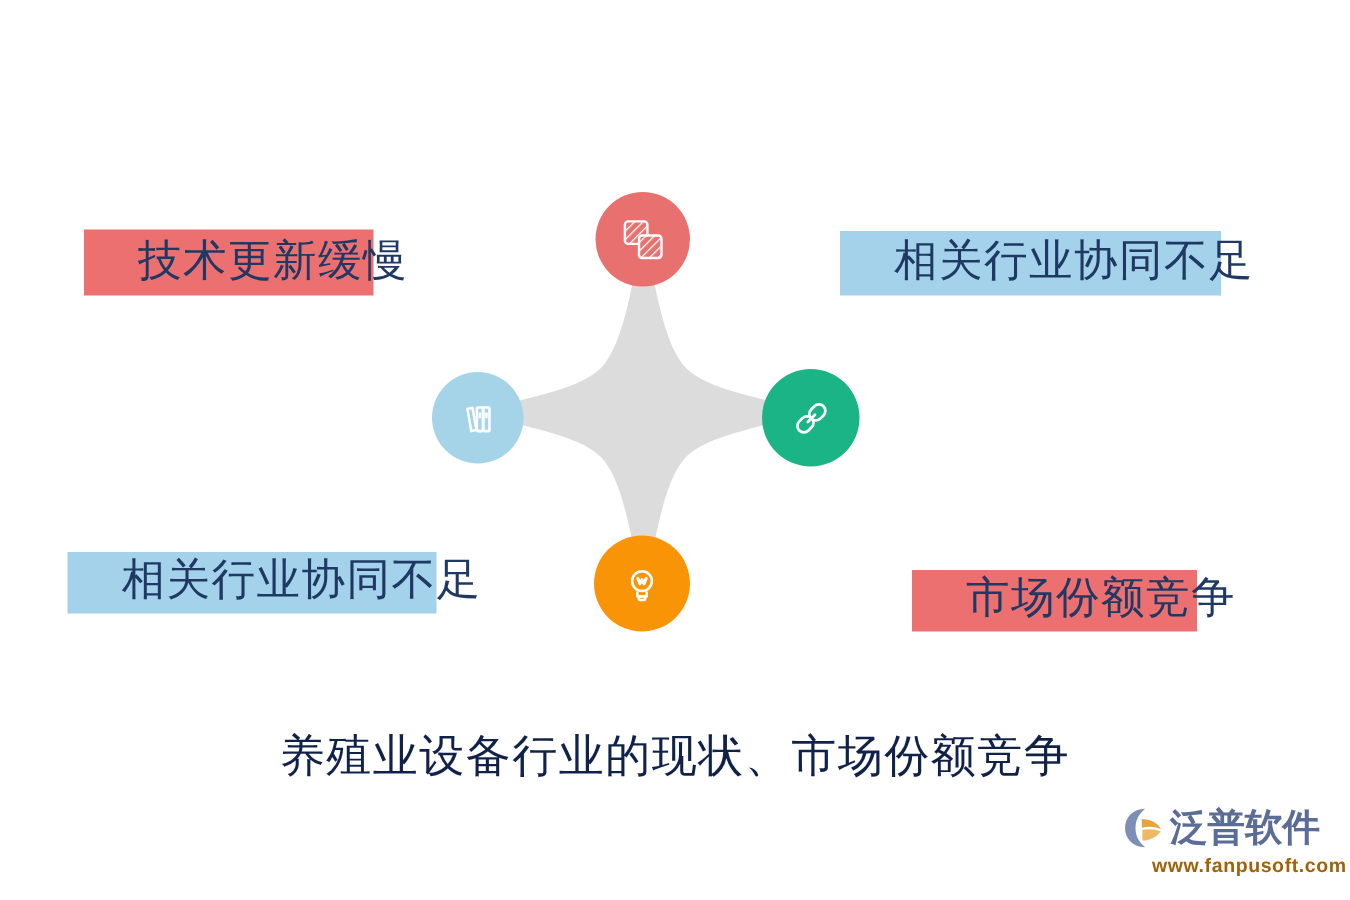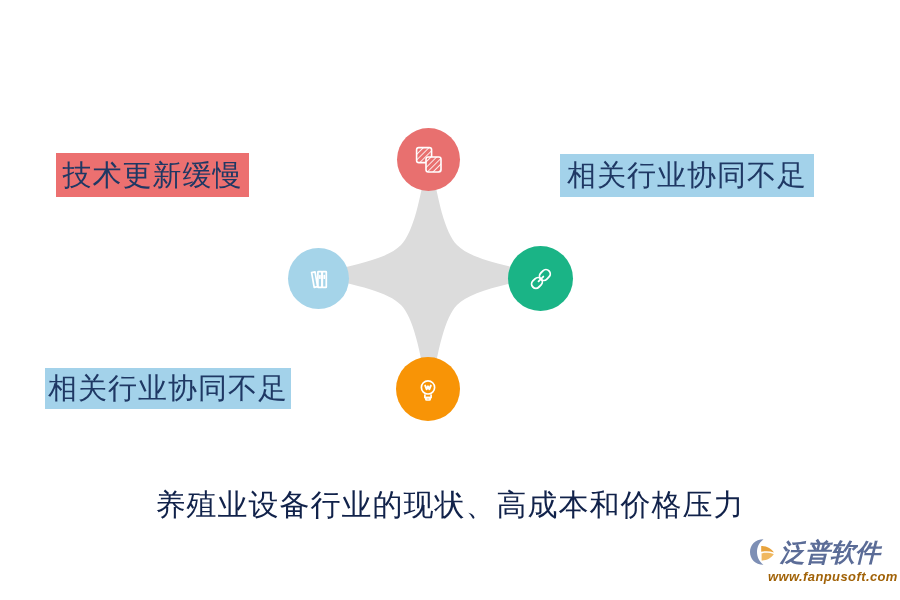--- a/index.html
+++ b/index.html
@@ -19,28 +19,29 @@
     width: 900px;
     height: 600px;
     background: #ffffff;
   }
 
   
   .badge {
     position: absolute;
     display: flex;
     align-items: center;
-    justify-content: center;
-    font-family: Liberation Serif, serif;
+    justify-content: flex-start;
+    font-family: Liberation Mono, monospace;
     font-size: 29px;
     line-height: 1;
     letter-spacing: 1px;
     color: #1F3864;
     white-space: nowrap;
     box-sizing: border-box;
+    padding-left: 36px;
   }
   .badge.red  { background: #EC7070; }
   .badge.blue { background: #A3D2EA; }
 
   #badge-tech-update        { left: 56px;  top: 153px; width: 193px; height: 44px; }
   #badge-high-cost          { left: 560px; top: 154px; width: 254px; height: 43px; }
   #badge-industry-synergy   { left: 45px;  top: 368px; width: 246px; height: 41px; }
   #badge-market-share       { left: 608px; top: 380px; width: 190px; height: 41px; }
 
   
@@ -93,21 +94,20 @@
     font-weight: 500;
   }
 
   
   #logo {
     position: absolute;
     left: 748px;
     top: 536px;
     width: 140px;
     height: 50px;
-    font-style: italic;
   }
   #logo-row {
     display: flex;
     align-items: center;
     height: 32px;
   }
   #logo-mark { width: 30px; height: 30px; flex: 0 0 30px; }
   #logo-word {
     font-family: "Liberation Sans", "DejaVu Sans", sans-serif;
     font-size: 25px;
@@ -137,20 +137,23 @@
   </div>
 
   <div class="badge blue" id="badge-high-cost">
     <span>相关行业协同不足</span>
   </div>
 
   <div class="badge blue" id="badge-industry-synergy">
     <span>相关行业协同不足</span>
   </div>
 
+  <div class="badge red" id="badge-market-share">
+    <span>市场份额竞争</span>
+  </div>
 
   <div id="diagram">
 
     <svg id="star-svg" viewBox="0 0 300 326" xmlns="http://www.w3.org/2000/svg">
       <path d="M150 36
                C 159 92, 166 120, 178 133
                C 191 146, 218 152, 268 163
                C 218 174, 191 180, 178 193
                C 166 206, 159 234, 150 292
                C 141 234, 134 206, 122 193
@@ -215,21 +218,21 @@
         <svg width="28" height="28" viewBox="0 0 28 28" xmlns="http://www.w3.org/2000/svg" fill="none" stroke="#ffffff" stroke-width="1.7" stroke-linecap="round" stroke-linejoin="round">
           <circle cx="14" cy="12.4" r="6.6"></circle>
           <path d="M10.9 20.0 L10.9 22.6 L17.1 22.6 L17.1 20.0"></path>
           <rect x="11.9" y="22.6" width="4.2" height="2.4" rx="0.6"></rect>
           <path d="M11.2 10.6 L12.6 14.2 L14 11.4 L15.4 14.2 L16.8 10.6" stroke-width="2.0"></path>
         </svg>
       </span>
     </div>
   </div>
 
-  <div id="title">养殖业设备行业的现状、高成本和价格压力</div>
+  <div id="title">养殖业设备行业的现状、市场份额竞争</div>
 
   <div id="logo">
     <div id="logo-row">
       <span id="logo-mark">
         <svg width="30" height="30" viewBox="0 0 30 30" xmlns="http://www.w3.org/2000/svg">
           <path d="M15.5 2.2 C 7.0 2.2, 2.0 8.2, 2.0 15.0 C 2.0 21.8, 7.0 27.8, 15.5 27.8
                    C 11.0 24.2, 9.0 20.0, 9.0 15.0 C 9.0 10.0, 11.0 5.8, 15.5 2.2 Z" fill="#7D8FB5"></path>
           <path d="M13.2 9.0 C 19.0 9.0, 23.6 11.6, 26.0 15.6
                    C 22.0 14.0, 17.6 13.8, 13.2 14.8 Z" fill="#E8A33D"></path>
           <path d="M13.6 16.2 C 18.0 15.4, 22.2 15.8, 25.8 17.2

